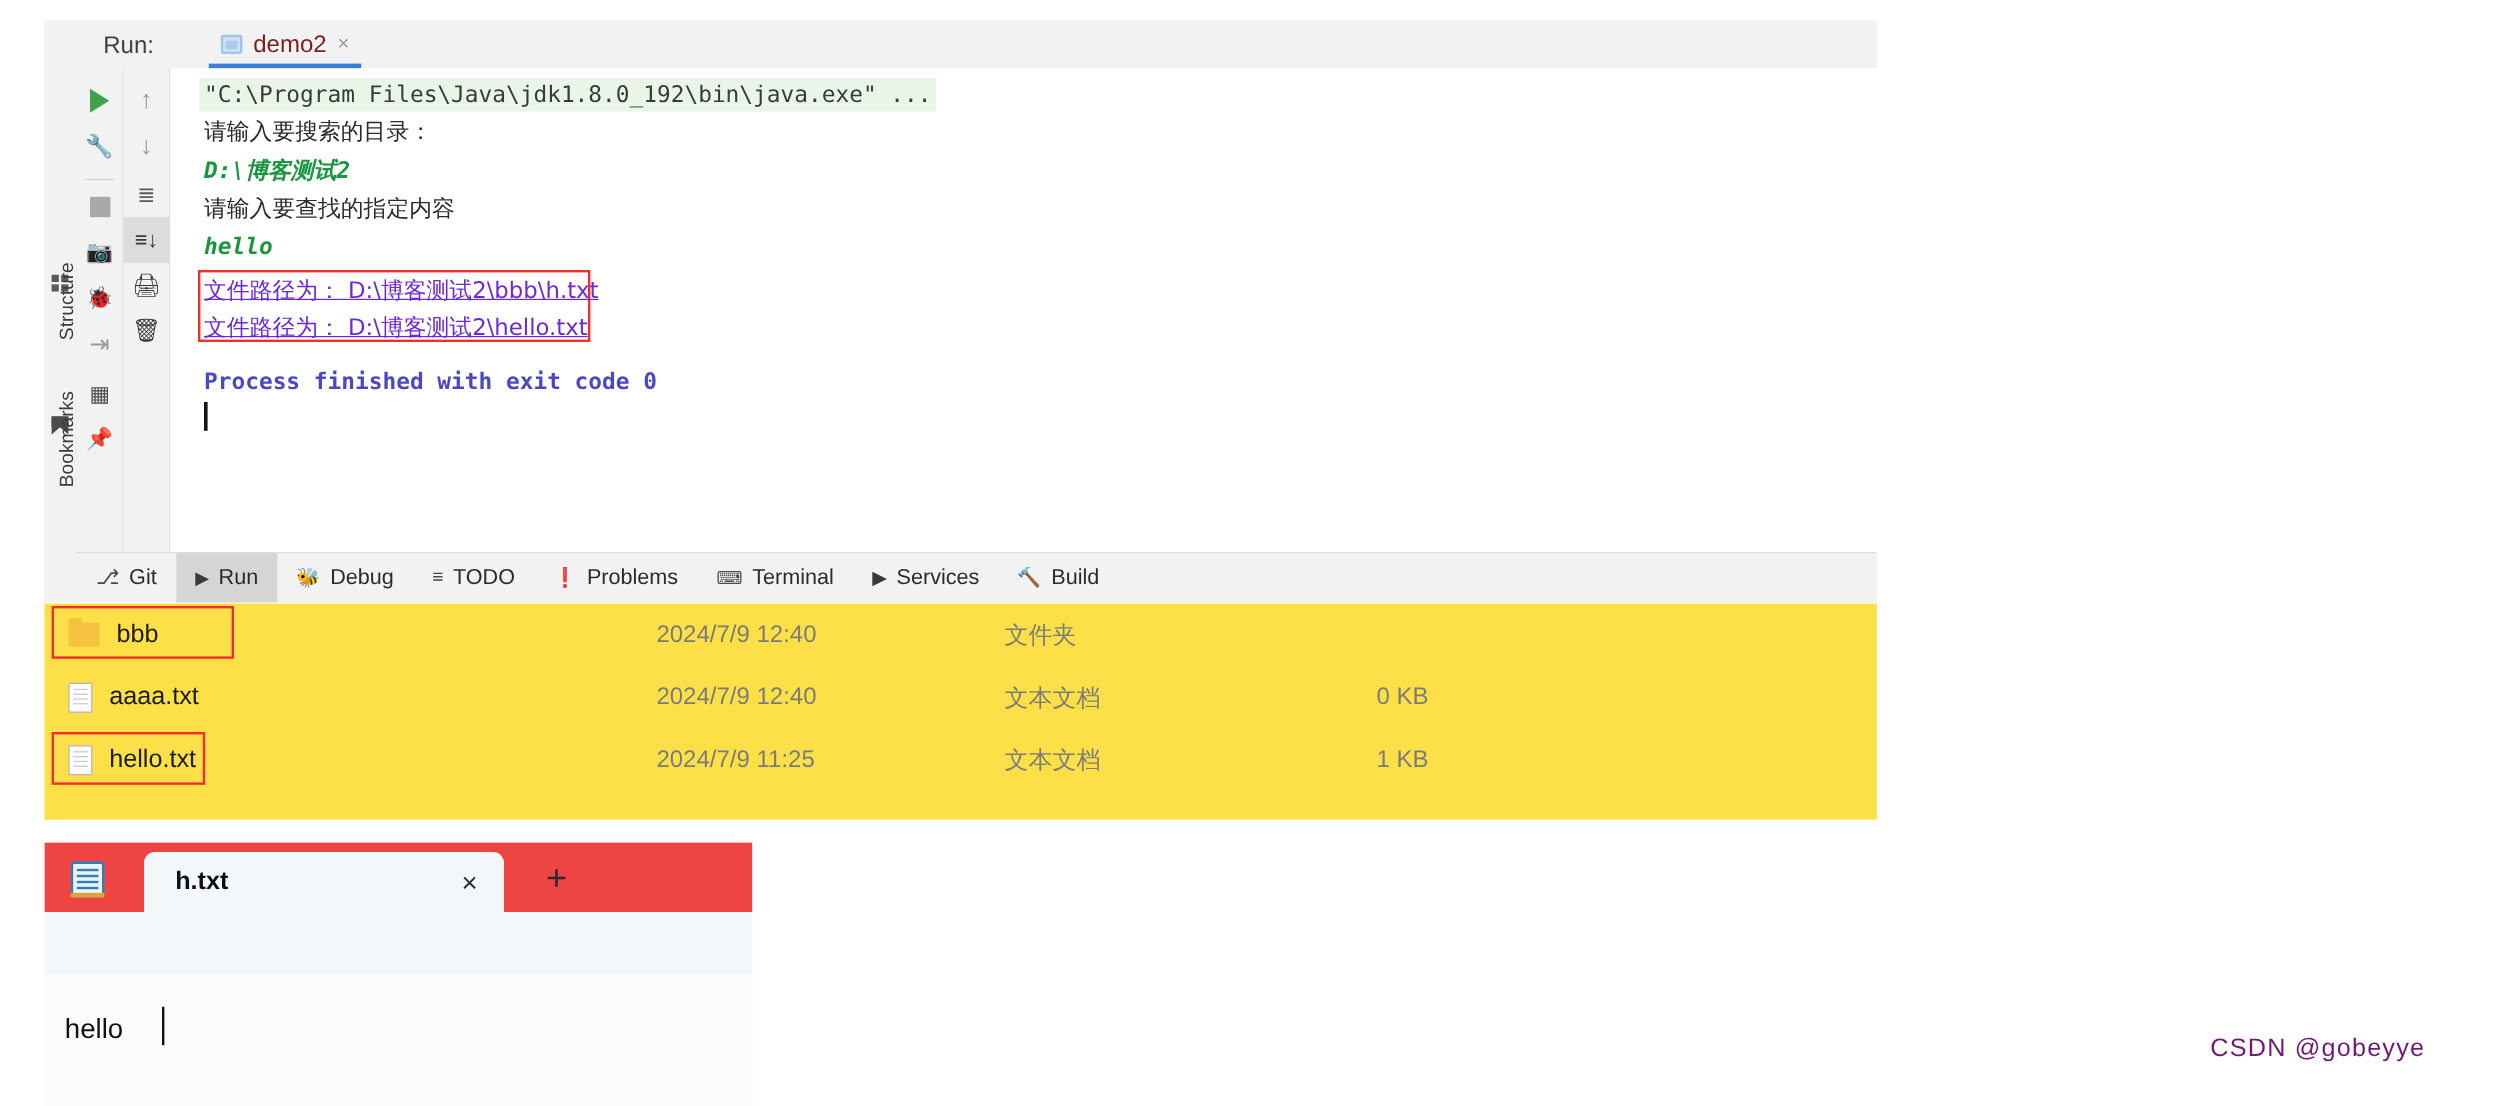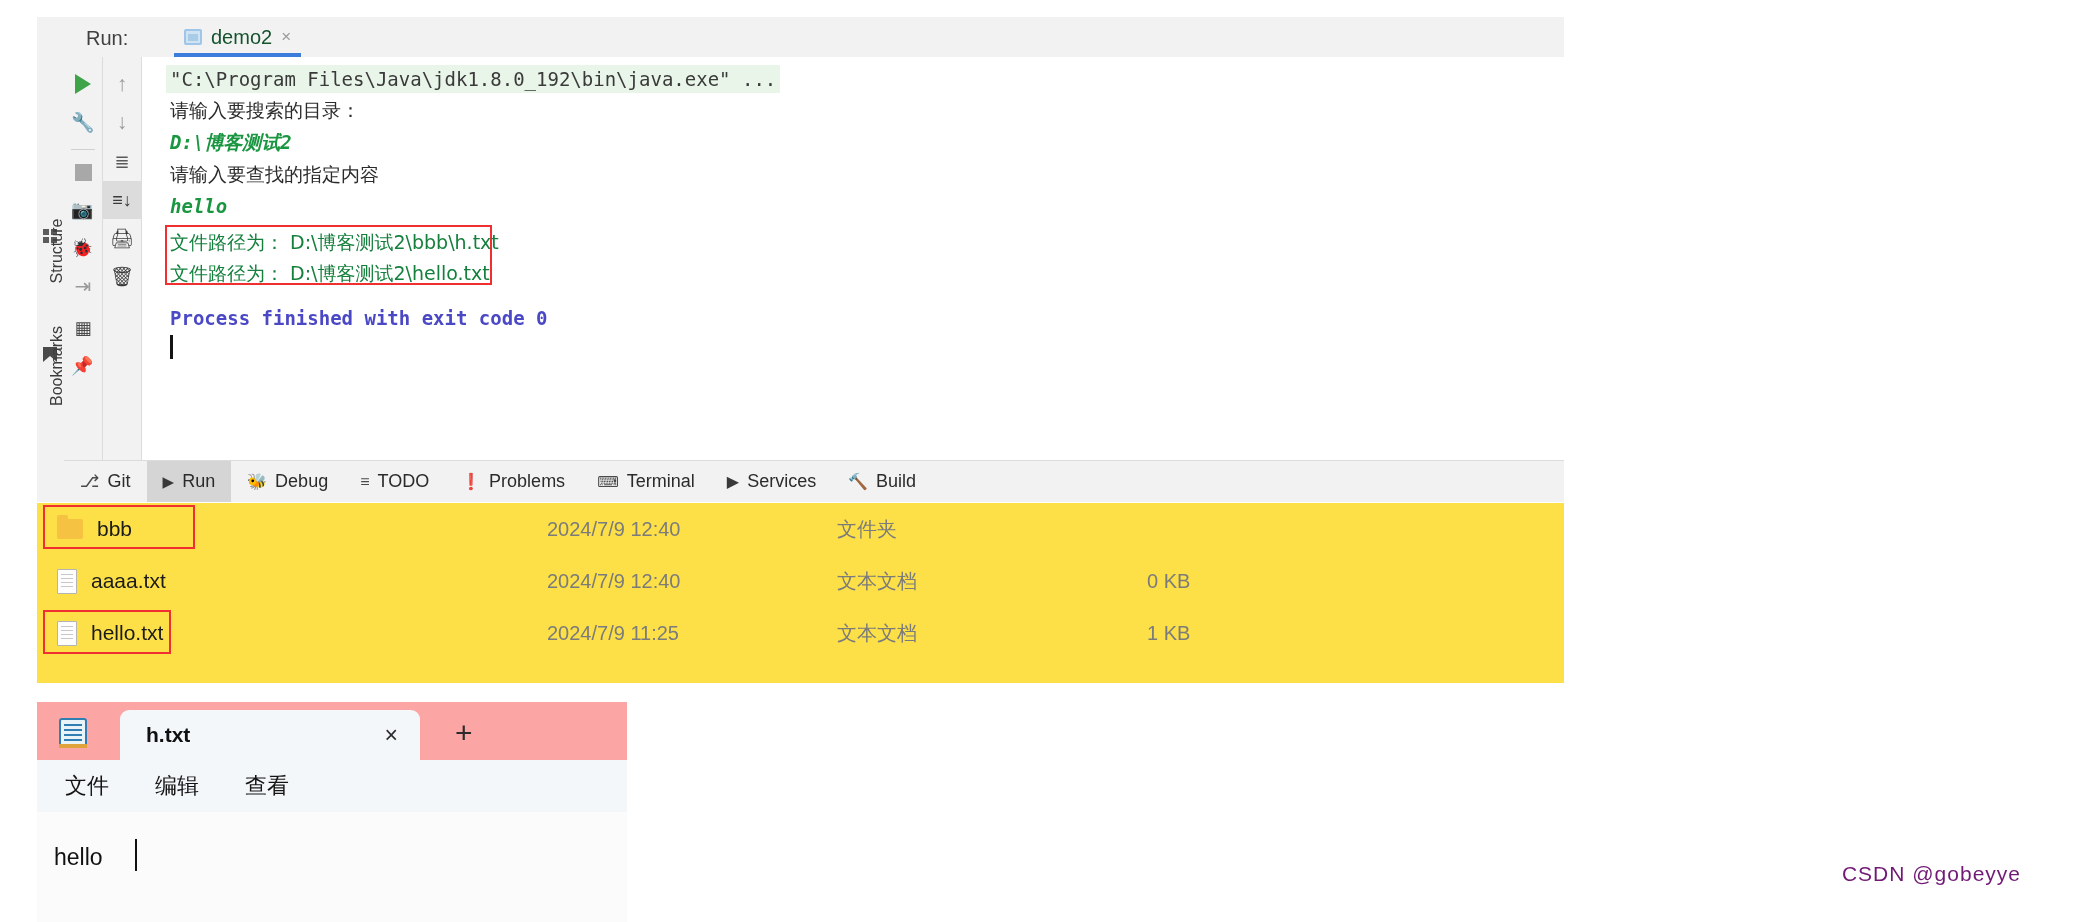--- a/index.html
+++ b/index.html
@@ -44,21 +44,21 @@
     border-bottom:4px solid #3c7ddc;box-sizing:border-box;
   }
   .runtab-ico{
     width:18px;height:16px;border:2px solid #9fc5e8;border-radius:2px;
     background:#cfe3f3;box-sizing:border-box;position:relative;
   }
   .runtab-ico:after{
     content:"";position:absolute;left:2px;top:3px;right:2px;bottom:2px;
     background:#a8cce8;
   }
-  .runtab-name{font-size:20px;color:#14532d;}
+  .runtab-name{font-size:20px;color:#7f1d1d;}
   .runtab-close{font-size:17px;color:#9b9b9b;}
 
   
   .tbcol{
     position:absolute;top:40px;width:38px;height:404px;
     background:#f2f2f2;border-right:1px solid #dcdcdc;
   }
   .tbcol.c1{left:27px;}
   .tbcol.c2{left:66px;}
   .tbbtn{
@@ -74,21 +74,21 @@
     background:#ffffff;overflow:hidden;
   }
   .cline{
     position:absolute;left:28px;white-space:pre;
     font-family:"DejaVu Sans Mono","Liberation Mono",monospace;
     font-size:19px;line-height:26px;
   }
   .cline.cmd{color:#3a3a3a;background:#e9f5e9;padding:1px 4px;left:24px;}
   .cline.cn{font-family:"DejaVu Sans","Liberation Sans",sans-serif;color:#2b2b2b;font-size:19px;}
   .cline.inp{color:#1a9641;font-style:italic;font-weight:bold;}
-  .cline.out{font-family:"DejaVu Sans","Liberation Sans",sans-serif;color:#15803d;}
+  .cline.out{font-family:"DejaVu Sans","Liberation Sans",sans-serif;color:#6d28d9;text-decoration:underline;}
   .cline.fin{color:#4a48c4;font-weight:bold;}
   .redbox{
     position:absolute;left:23px;border:2px solid #f03030;box-sizing:border-box;
   }
   .caret{position:absolute;width:3px;height:24px;background:#141414;}
 
   
   .toolbar-tabs{
     position:absolute;left:27px;bottom:0;right:0;height:41px;
     background:#f2f2f2;border-top:1px solid #dcdcdc;
@@ -135,21 +135,21 @@
     background:#c8c8c8;box-shadow:0 4px 0 #c8c8c8,0 8px 0 #c8c8c8,0 12px 0 #c8c8c8;
   }
 
   
   #notepad{
     position:absolute;left:37px;top:702px;width:590px;height:220px;
     background:#f4f7f9;overflow:hidden;
   }
   .np-titlebar{
     position:absolute;left:0;top:0;width:100%;height:58px;
-    background:#fca5a5;
+    background:#ef4444;
   }
   .np-appicon{
     position:absolute;left:22px;top:16px;width:28px;height:30px;
     background:#eaf3f8;border:2px solid #2f7fb5;border-radius:3px;
     box-sizing:border-box;
   }
   .np-appicon:before{
     content:"";position:absolute;left:3px;top:4px;right:3px;height:2px;
     background:#2f7fb5;box-shadow:0 5px 0 #2f7fb5,0 10px 0 #2f7fb5,0 15px 0 #2f7fb5;
   }
@@ -355,25 +355,20 @@
 <div id="notepad">
   <div class="np-titlebar">
     <div class="np-appicon"></div>
     <div class="np-tab">
       <span class="np-tabname">h.txt</span>
       <span class="np-tabclose">×</span>
     </div>
     <div class="np-newtab">+</div>
   </div>
 
-  <div class="np-menubar">
-    <div class="np-menu">文件</div>
-    <div class="np-menu">编辑</div>
-    <div class="np-menu">查看</div>
-  </div>
 
   <div class="np-body">
     <div class="np-text">hello</div>
     <div class="np-caret"></div>
   </div>
 </div>
 
 <div id="watermark">CSDN @gobeyye</div>
 
 </body></html>

